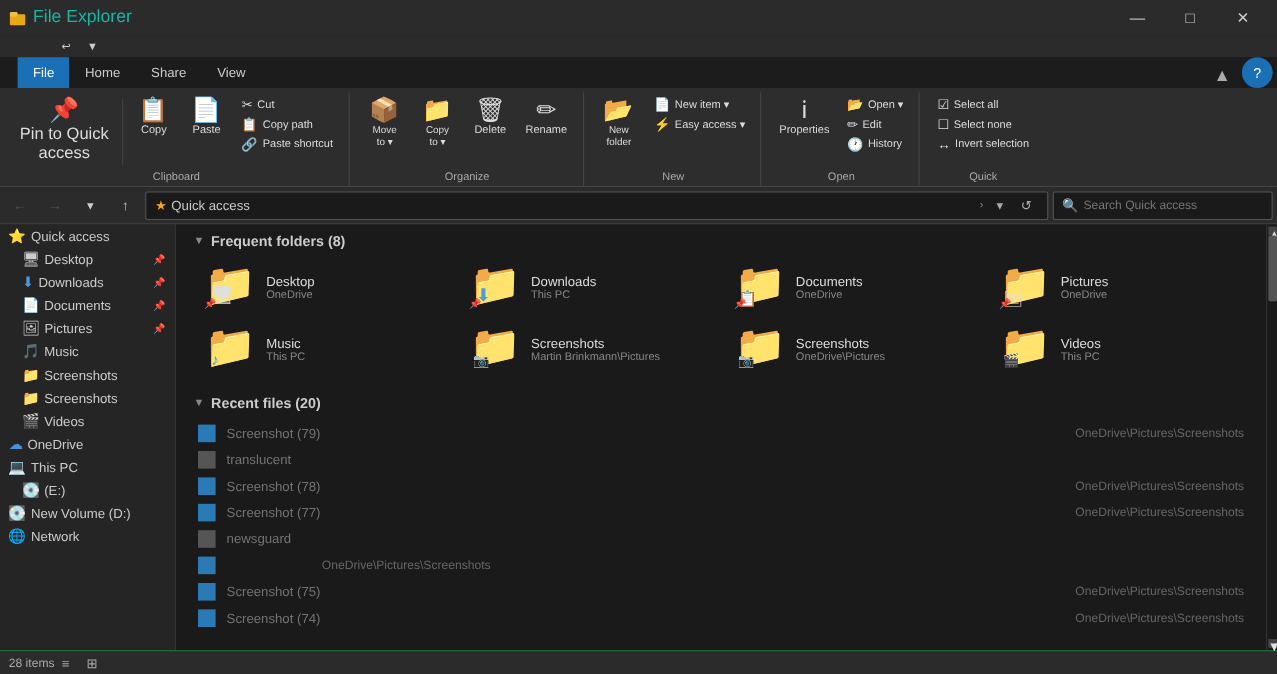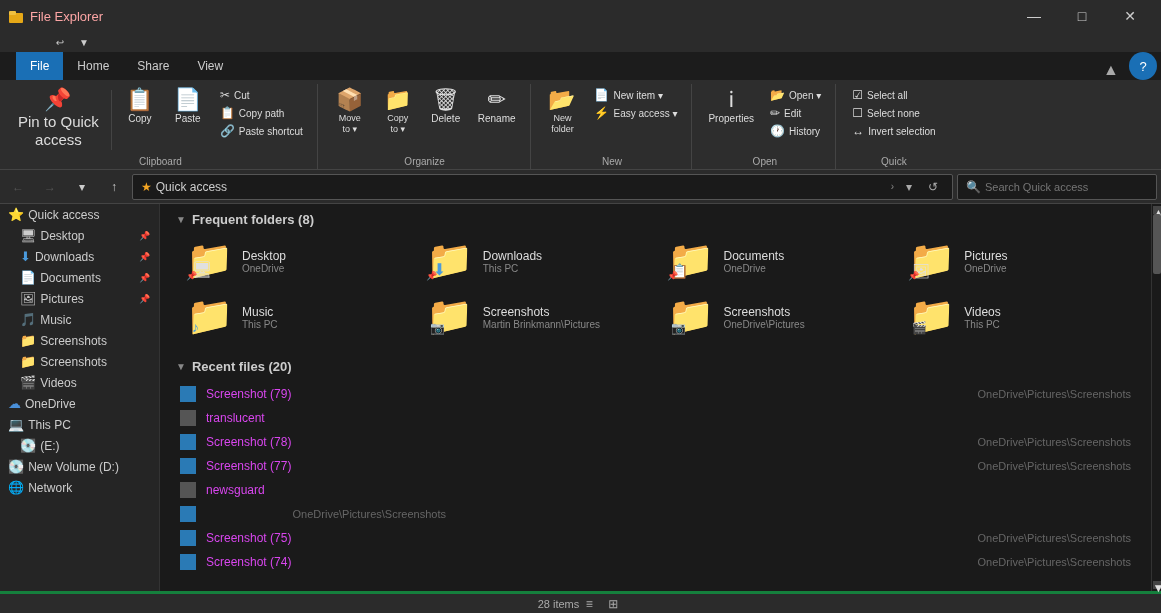--- a/index.html
+++ b/index.html
@@ -25,22 +25,22 @@
     .title-bar-left {
       display: flex;
       align-items: center;
       gap: 6px;
     }
     .title-bar-icon {
       width: 16px;
       height: 16px;
     }
     .title-bar-title {
-      font-size: 13px;
-      color: #fca5a5;
+      font-size: 16px;
+      color: #14b8a6;
     }
     .title-bar-controls {
       display: flex;
       gap: 2px;
     }
     .title-bar-btn {
       width: 46px;
       height: 32px;
       display: flex;
       align-items: center;
@@ -339,34 +339,34 @@
     .recent-item {
       display: flex;
       align-items: center;
       padding: 4px 4px;
       gap: 10px;
       border-radius: 2px;
       cursor: pointer;
     }
     .recent-icon { width: 16px; height: 16px; background: #2a7ab5; flex-shrink: 0; display: flex; align-items: center; justify-content: center; font-size: 9px; color: #fff; }
     .recent-icon.gray { background: #555; }
-    .recent-name { flex: 1; font-size: 12px; color: #d946ef; }
+    .recent-name { flex: 1; font-size: 12px; color: #737373; }
     .recent-path { font-size: 11px; color: #666; min-width: 240px; text-align: right; }
 
     
     .status-bar {
       background: #2b2b2b;
       height: 22px;
       display: flex;
       align-items: center;
       padding: 0 8px;
       font-size: 11px;
       color: #aaa;
-      border-top: 3px solid #15803d;
-      justify-content: center;
+      border-top: 1px solid #15803d;
+      justify-content: flex-start;
     }
     .status-right {
       display: flex;
       align-items: center;
       gap: 4px;
     }
     .view-btn {
       width: 20px;
       height: 20px;
       display: flex;

